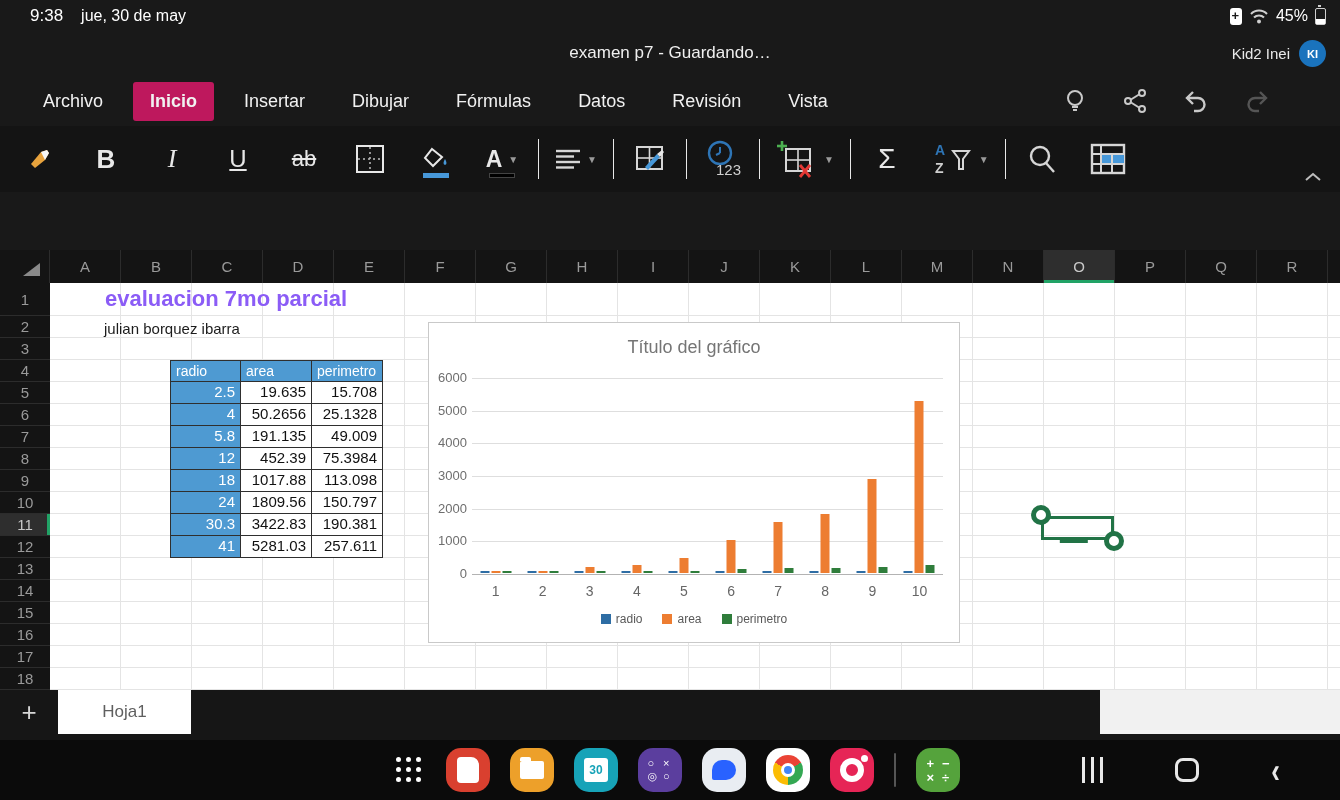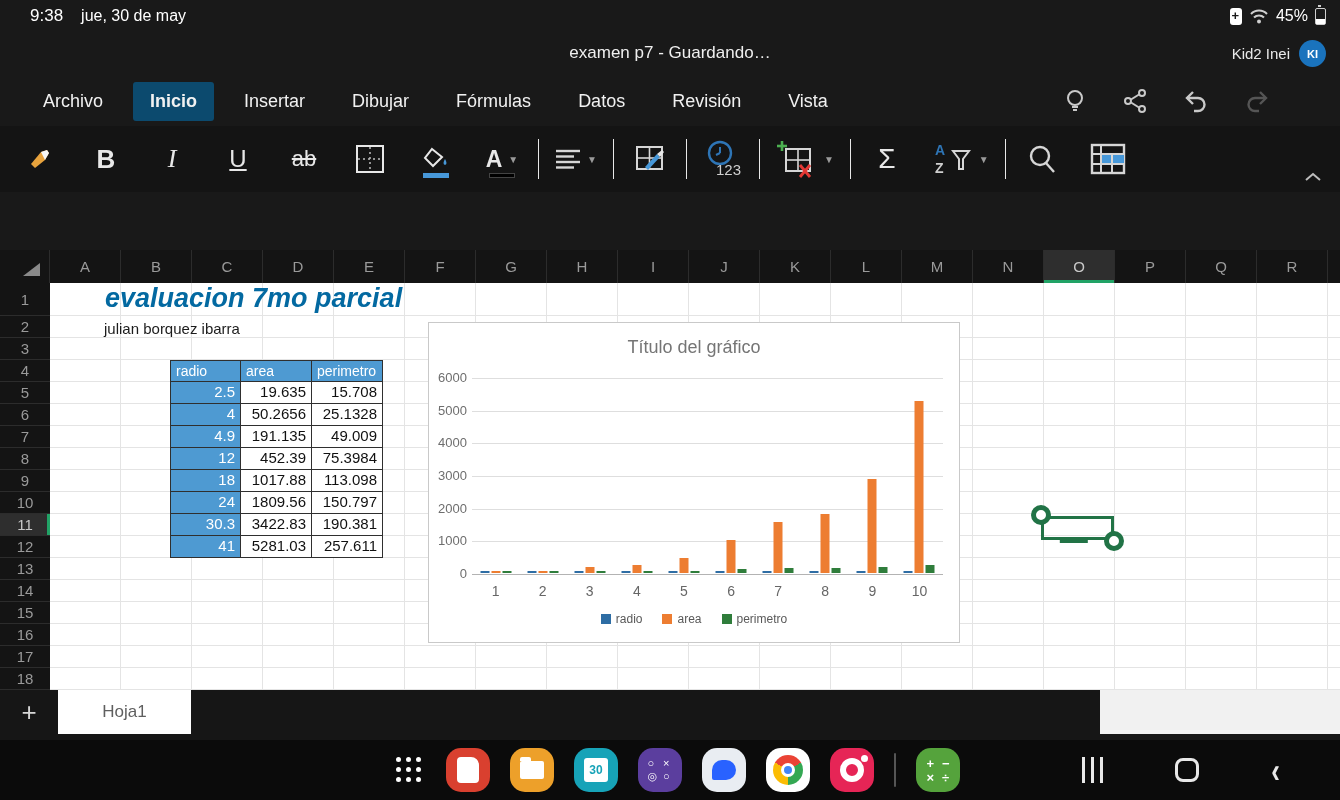--- a/index.html
+++ b/index.html
@@ -26,21 +26,21 @@
   .doc-title { position:absolute; left:0; right:0; top:11px; text-align:center; color:#efefef; font-size:17px; }
   .account { position:absolute; right:14px; top:8px; display:flex; align-items:center; gap:9px; }
   .account-name { color:#e8e8e8; font-size:15px; }
   .avatar { width:27px; height:27px; border-radius:50%; background:#1a73bd; color:#fff; font-size:11px;
     font-weight:bold; display:flex; align-items:center; justify-content:center; }
 
   
   .menu-bar { position:absolute; top:76px; left:0; width:100%; height:50px; background:#191919;
     display:flex; align-items:center; padding-left:26px; }
   .menu-tab { color:#f1f1f1; font-size:18px; padding:9px 17px; margin-right:13px; border-radius:3px; }
-  .menu-tab.active { background:#0c4a6e; font-weight:bold; }
+  .menu-tab.active { background:#be185d; font-weight:bold; }
   .menu-icons { margin-left:auto; display:flex; align-items:center; gap:35px; padding-right:70px; }
   .menu-icons svg { display:block; }
 
   
   .toolbar { position:absolute; top:126px; left:0; width:100%; height:66px; background:#141414;
     display:flex; align-items:center; padding-left:20px; }
   .tb { display:flex; align-items:center; justify-content:center; min-width:40px; height:46px; color:#e8e8e8; position:relative; }
   .tb-gap { width:26px; }
   .tb-sep { width:1px; height:40px; background:#e8e8e8; margin:0 16px; }
   .glyph-b { font-size:26px; font-weight:bold; }
@@ -74,22 +74,22 @@
   .sheet-body { position:absolute; top:283px; left:0; width:1340px; height:407px; background:#fff; overflow:hidden; }
   .row-headers { position:absolute; left:0; top:0; width:50px; height:100%; background:#141414; z-index:5; }
   .row-h { width:50px; color:#9a9a9a; font-size:15px; display:flex; align-items:center; justify-content:center;
     border-bottom:1px solid #2c2c2c; position:relative; }
   .row-h.sel { background:#2e2e2e; color:#c8c8c8; }
   .row-h.sel::after { content:""; position:absolute; top:0; bottom:0; right:0; width:3px; background:#21a366; }
   .grid { position:absolute; left:50px; top:0; right:0; height:100%; }
   .g-row { display:flex; }
   .g-cell { flex:0 0 auto; width:71px; border-right:1px solid #e4e4e4; border-bottom:1px solid #e4e4e4; }
 
-  .cell-a1 { position:absolute; left:55px; top:-1px; height:33px; line-height:33px; color:#0369a1;
-    font-size:27px; font-weight:bold; white-space:nowrap; z-index:2;font-style:italic; }
+  .cell-a1 { position:absolute; left:55px; top:-1px; height:33px; line-height:33px; color:#8b5cf6;
+    font-size:22px; font-weight:bold; white-space:nowrap; z-index:2; }
   .cell-a2 { position:absolute; left:54px; top:36px; height:20px; line-height:20px; color:#1c1c1c;
     font-size:15px; white-space:nowrap; z-index:2; }
 
   
   .data-table { position:absolute; left:120px; top:77px; z-index:2; }
   .t-row { display:flex; }
   .t-cell { width:71px; height:22px; font-size:15px; line-height:20px; border:1px solid #2f2f2f;
     border-top:none; border-left:none; padding:0 5px; background:#fff; color:#111; text-align:right; }
   .t-row > .t-cell:first-child { border-left:1px solid #2f2f2f; }
   .t-row.head > .t-cell { border-top:1px solid #2f2f2f; }
@@ -755,21 +755,21 @@
             <div class="t-cell blue">2.5</div>
             <div class="t-cell">19.635</div>
             <div class="t-cell">15.708</div>
           </div>
           <div class="t-row">
             <div class="t-cell blue">4</div>
             <div class="t-cell">50.2656</div>
             <div class="t-cell">25.1328</div>
           </div>
           <div class="t-row">
-            <div class="t-cell blue">4.9</div>
+            <div class="t-cell blue">5.8</div>
             <div class="t-cell">191.135</div>
             <div class="t-cell">49.009</div>
           </div>
           <div class="t-row">
             <div class="t-cell blue">12</div>
             <div class="t-cell">452.39</div>
             <div class="t-cell">75.3984</div>
           </div>
           <div class="t-row">
             <div class="t-cell blue">18</div>

